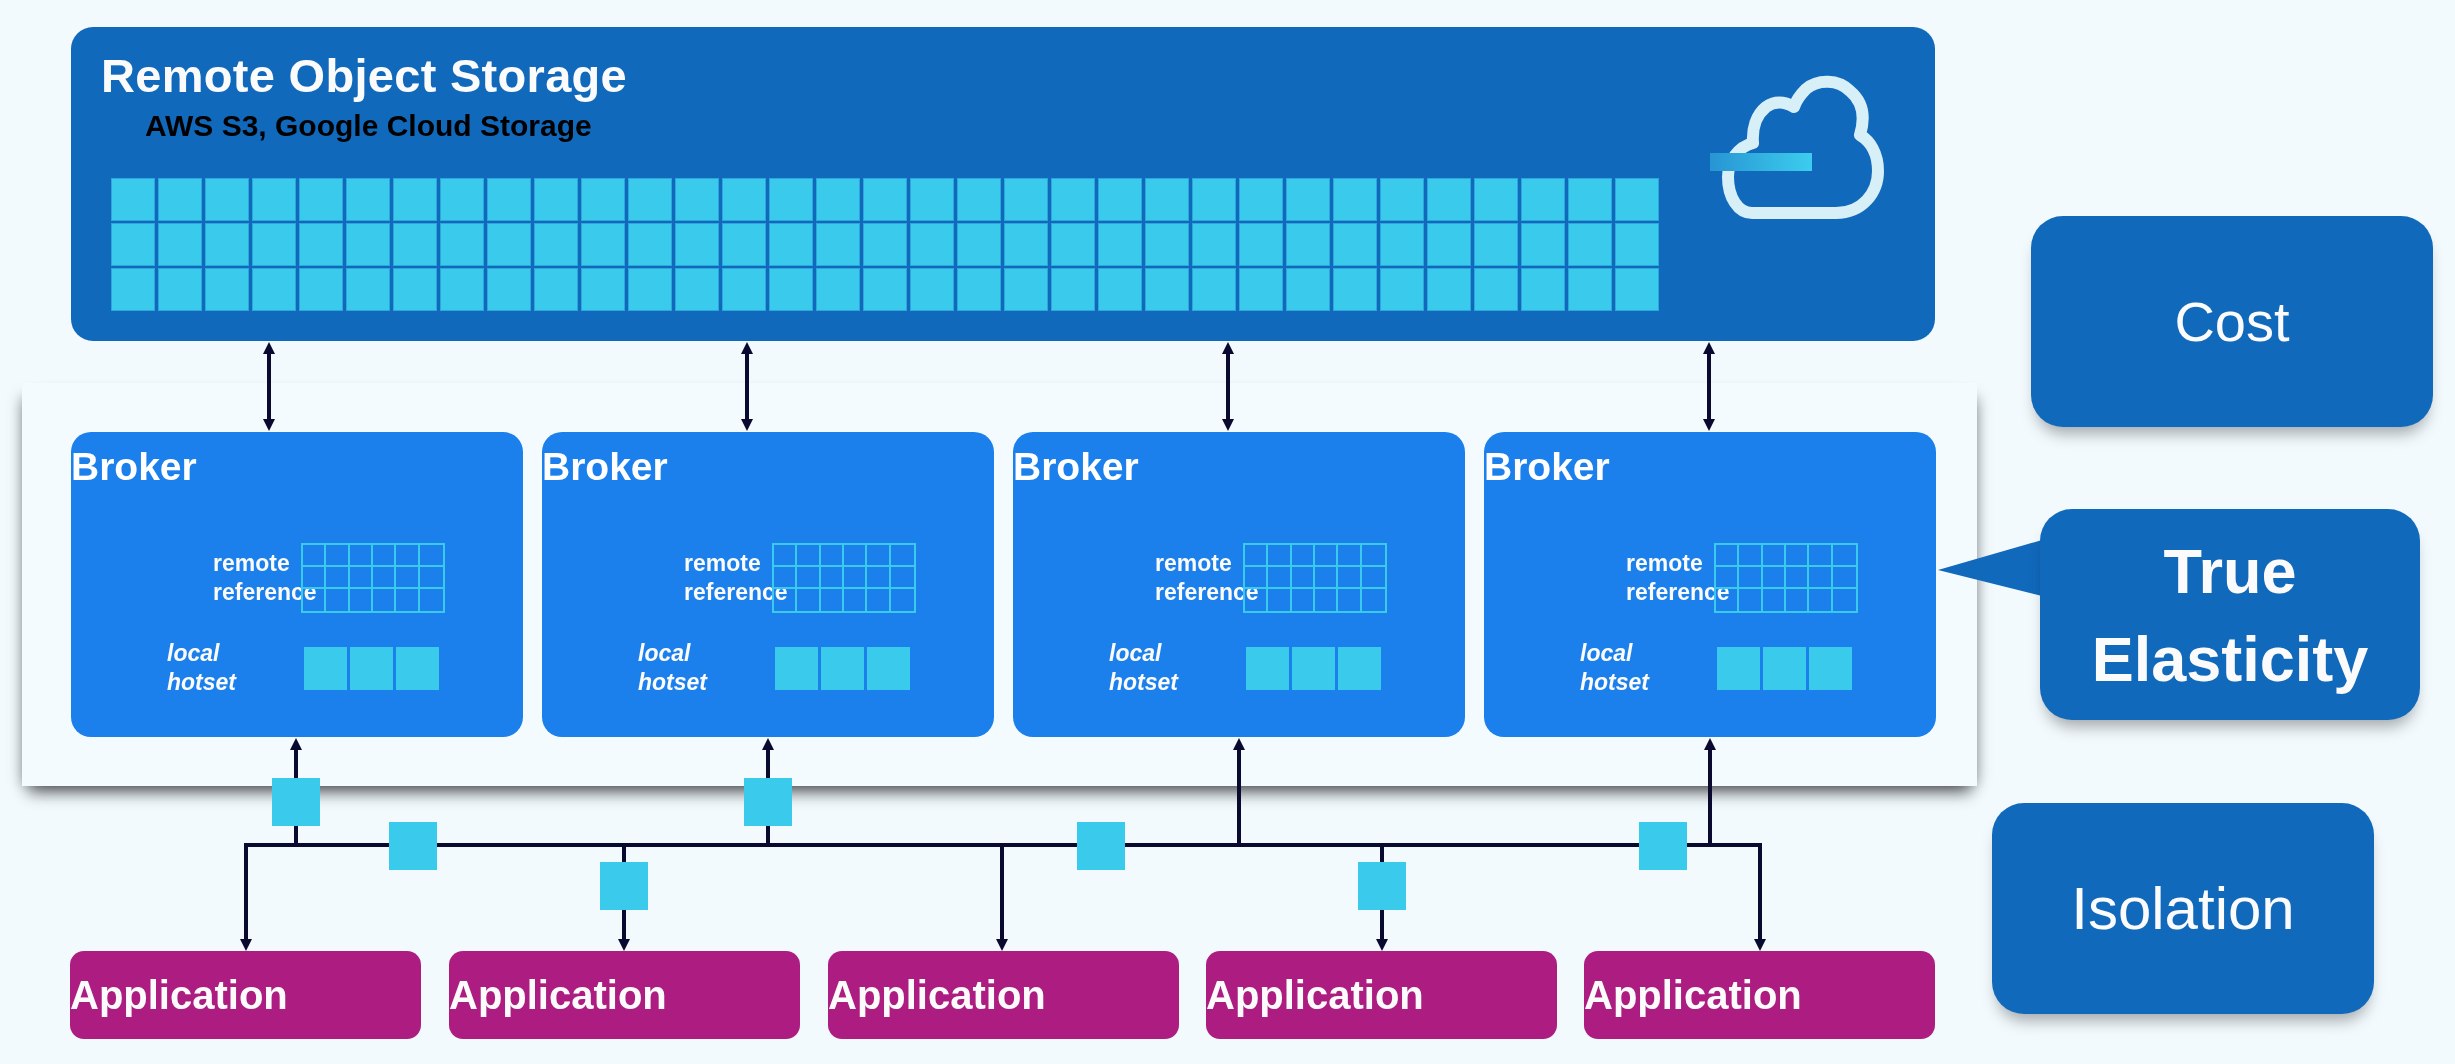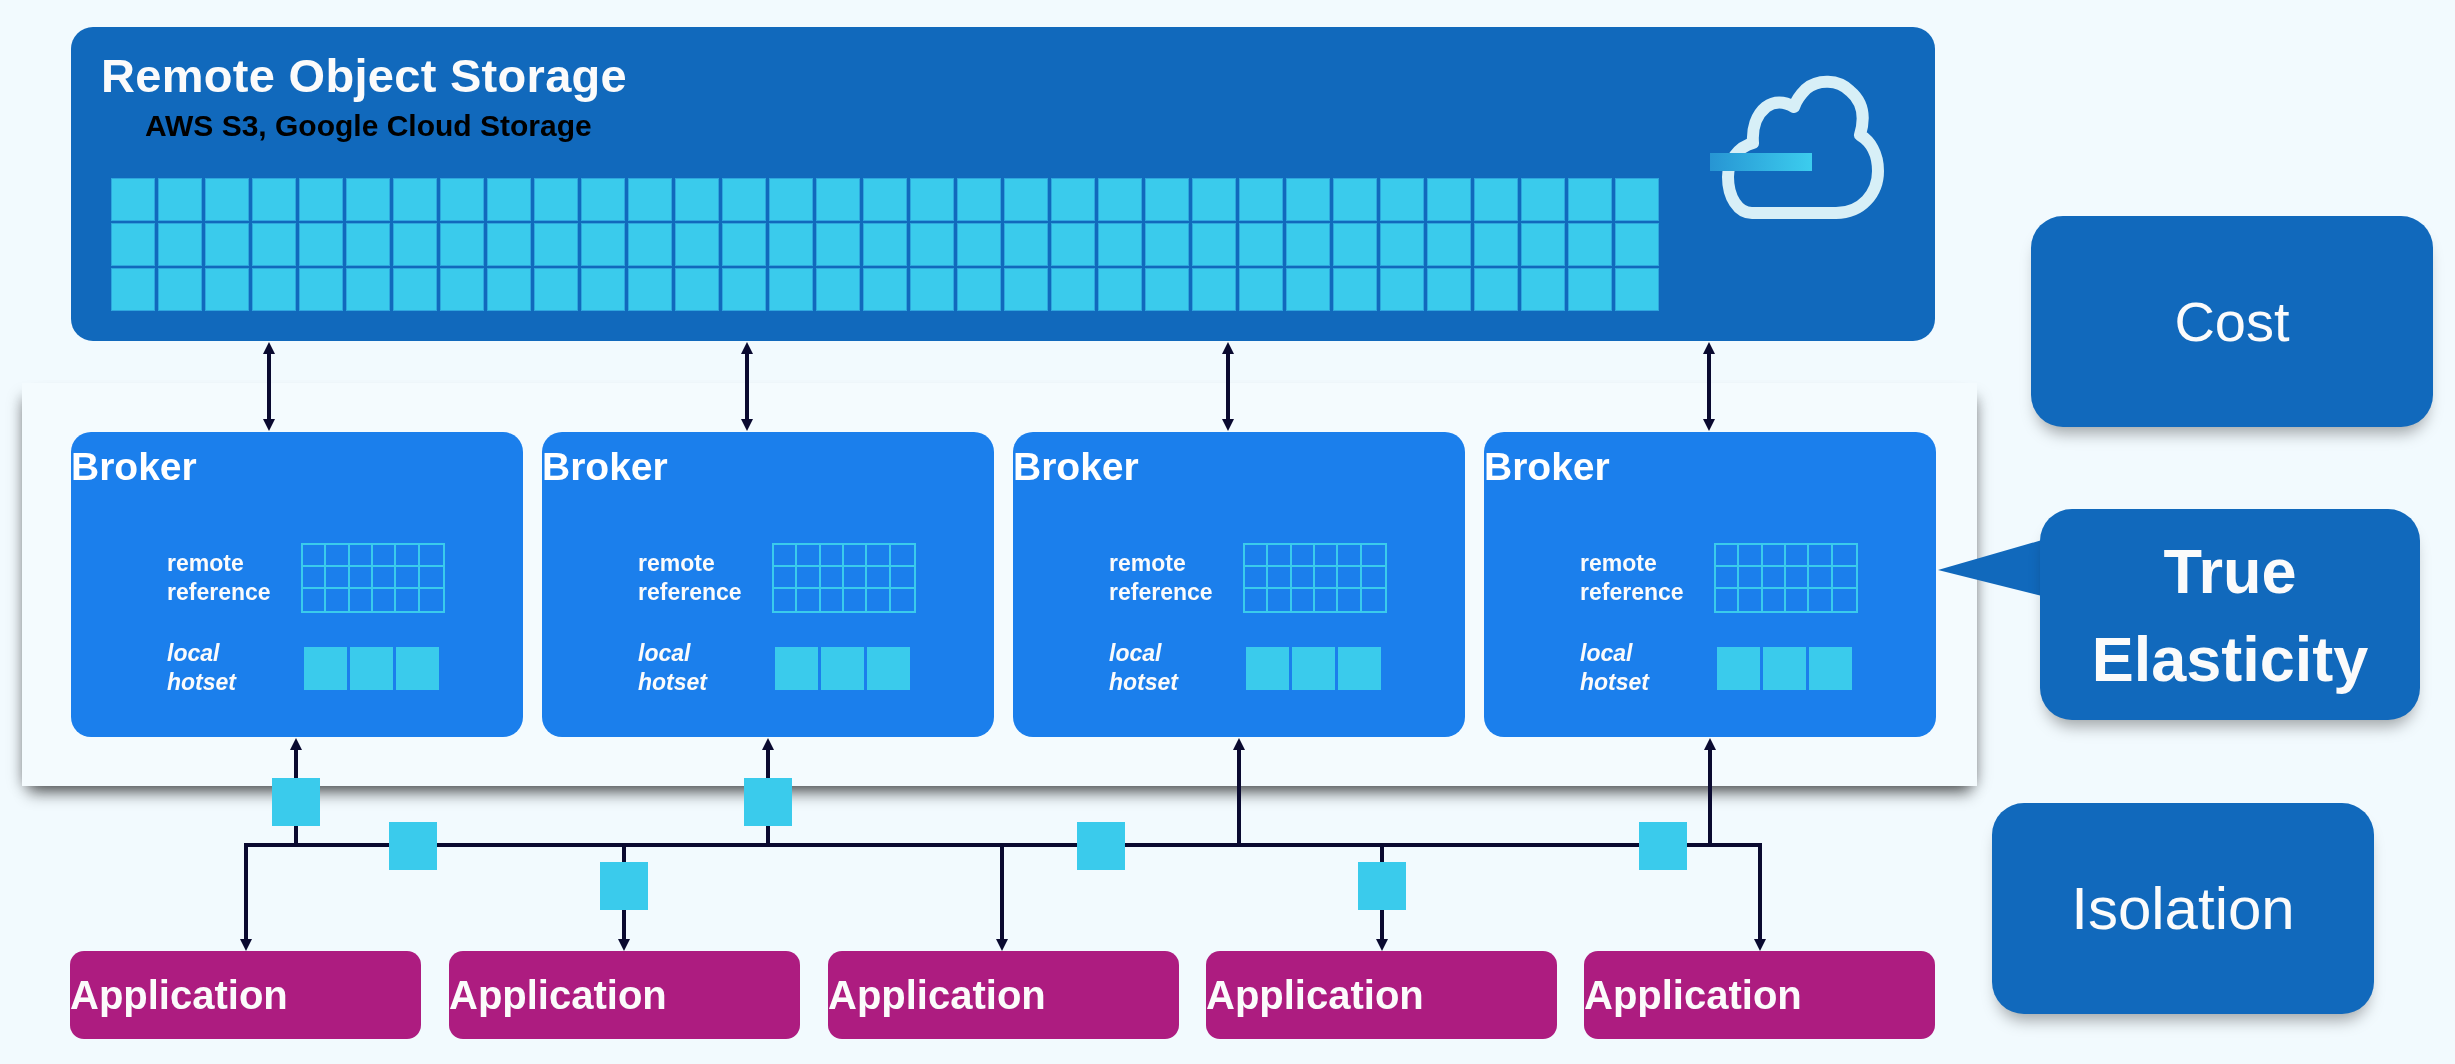--- a/index.html
+++ b/index.html
@@ -12,21 +12,21 @@
   #storage-sub { left:30px; top:82px; color:#000000; font-weight:bold; font-size:30px; white-space:nowrap;margin-left:44px; }
   #storage-grid { left:40px; top:151px; display:grid; grid-template-columns:repeat(33, 44px); grid-auto-rows:43px; column-gap:3px; row-gap:2px; }
   .s-cell { background:#3acbec; border:1px solid #2ea6dd; box-sizing:border-box; }
   #cloud { left:1639px; top:46px; width:180px; height:150px; }
   
   #broker-panel { left:22px; top:383px; width:1955px; height:403px; background:#f4fbfe;
                   box-shadow: 0 14px 14px -6px rgba(0,0,0,0.45), -8px 6px 14px -8px rgba(0,0,0,0.35), 8px 6px 14px -8px rgba(0,0,0,0.35); }
   .broker { width:452px; height:305px; top:432px; background:#1b7fec; border-radius:20px; }
   .broker-title { position:absolute; left:0; right:0; top:13px; color:#ffffff; font-weight:bold; font-size:39px; }
   .broker-label { position:absolute; left:96px; color:#fbfbfb; font-weight:bold; font-size:23px; line-height:29px; width:140px; }
-  .broker-label.remote { top:117px; }
+  .broker-label.remote { top:117px;margin-left:46px; }
   .broker-label.local { top:207px;font-style:italic; }
   .ref-grid { position:absolute; left:230px; top:111px; width:144px; height:70px; box-sizing:border-box;
               border:2px solid #3acbec; display:grid; grid-template-columns:repeat(6,1fr); grid-template-rows:repeat(3,1fr); }
   .ref-cell { border-right:2px solid #3acbec; border-bottom:2px solid #3acbec; }
   .ref-cell.lastcol { border-right:none; }
   .ref-cell.lastrow { border-bottom:none; }
   .hotset { position:absolute; left:233px; top:215px; display:flex; gap:3px; }
   .hot-cell { width:43px; height:43px; background:#3acbec; }
   
   .app { top:951px; height:88px; width:351px; background:#ad1c80; border-radius:14px; color:#fbfbfb;

